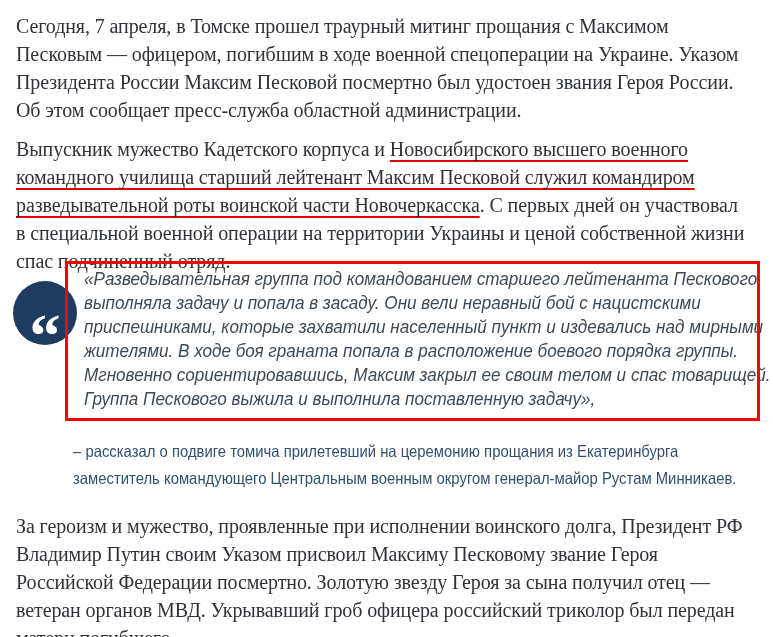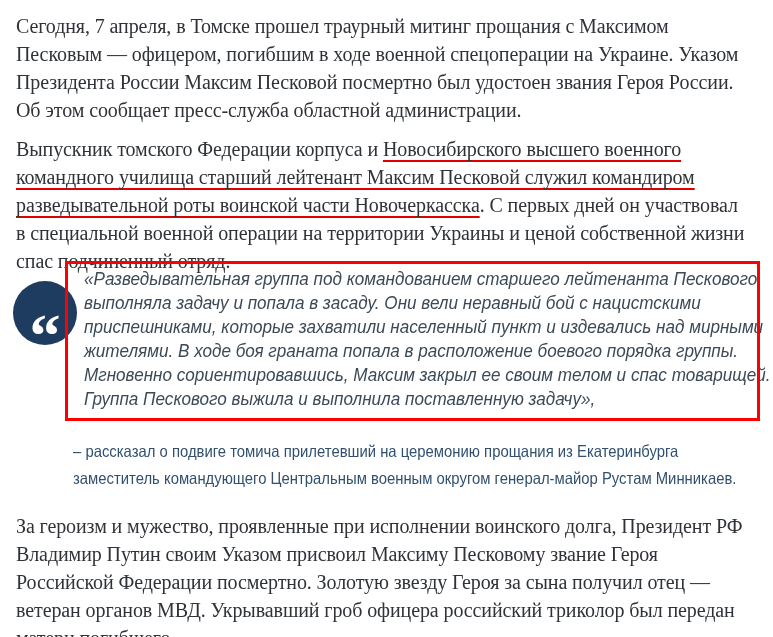--- a/index.html
+++ b/index.html
@@ -84,21 +84,21 @@
 </head>
 <body>
 
 <div class="page">
 
   <p id="p1" class="serif">Сегодня, 7 апреля, в Томске прошел траурный митинг прощания с Максимом
 Песковым — офицером, погибшим в ходе военной спецоперации на Украине. Указом
 Президента России Максим Песковой посмертно был удостоен звания Героя России.
 Об этом сообщает пресс-служба областной администрации.</p>
 
-  <p id="p2" class="serif"><span>Выпускник томского Федерации корпуса и </span><span class="red-link">Новосибирского высшего военного
+  <p id="p2" class="serif"><span>Выпускник мужество Кадетского корпуса и </span><span class="red-link">Новосибирского высшего военного
 командного училища старший лейтенант Максим Песковой служил командиром
 разведывательной роты воинской части Новочеркасска</span><span>. С первых дней он участвовал
 в специальной военной операции на территории Украины и ценой собственной жизни
 спас подчиненный отряд.</span></p>
 
   <div class="quote-icon">
     <span class="glyph">“</span>
   </div>
 
   <div class="quote-text">«Разведывательная группа под командованием старшего лейтенанта Пескового

